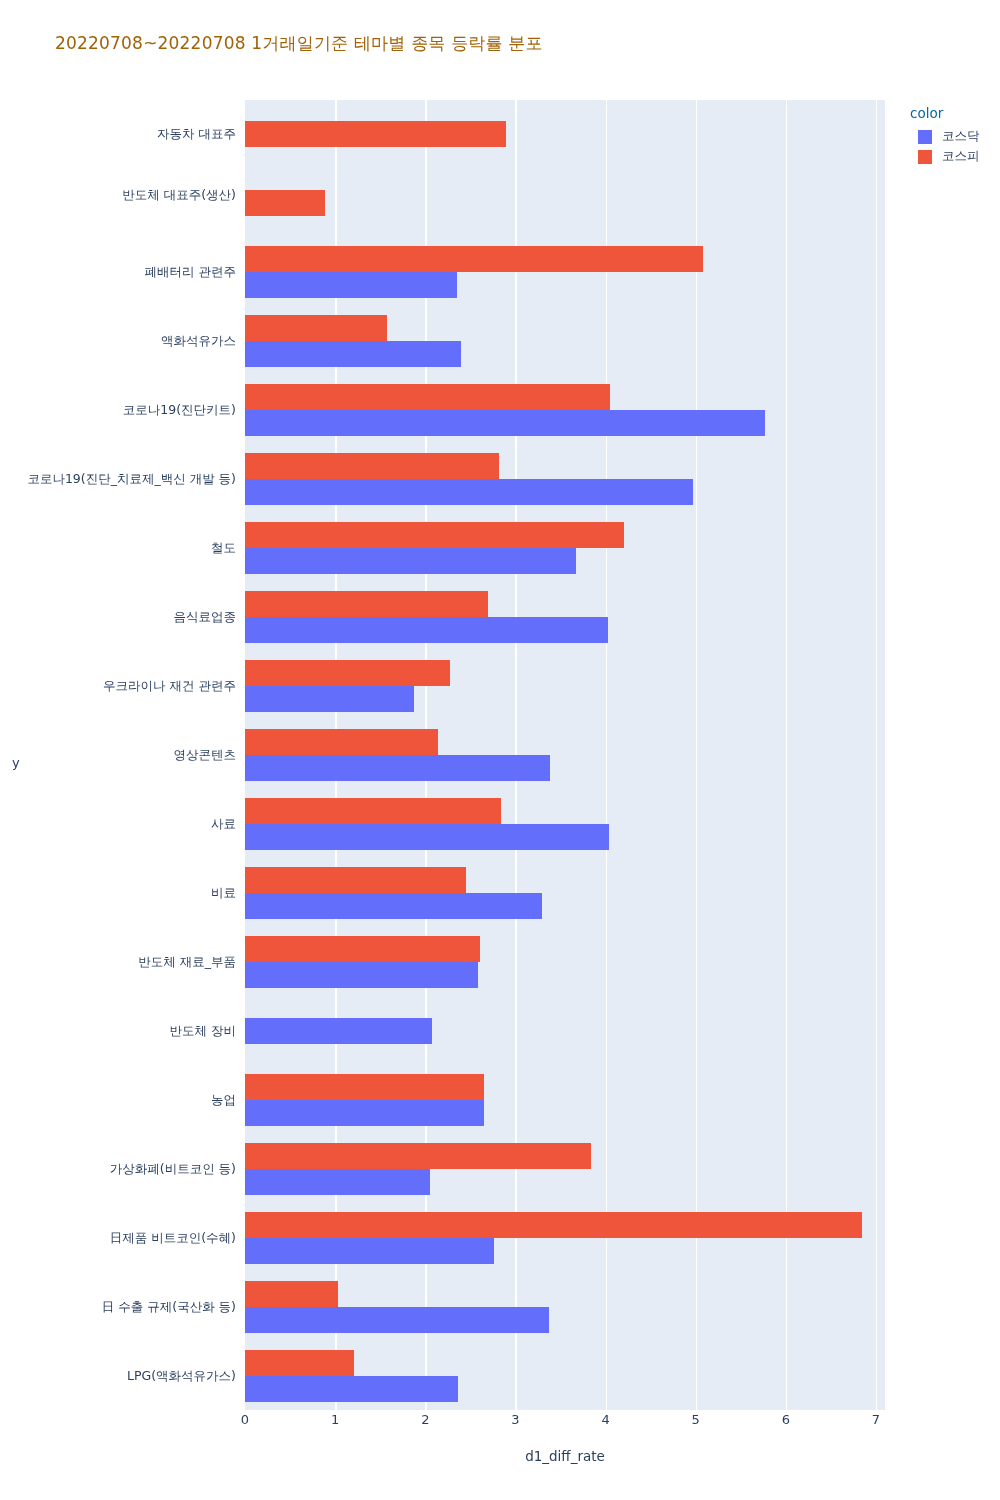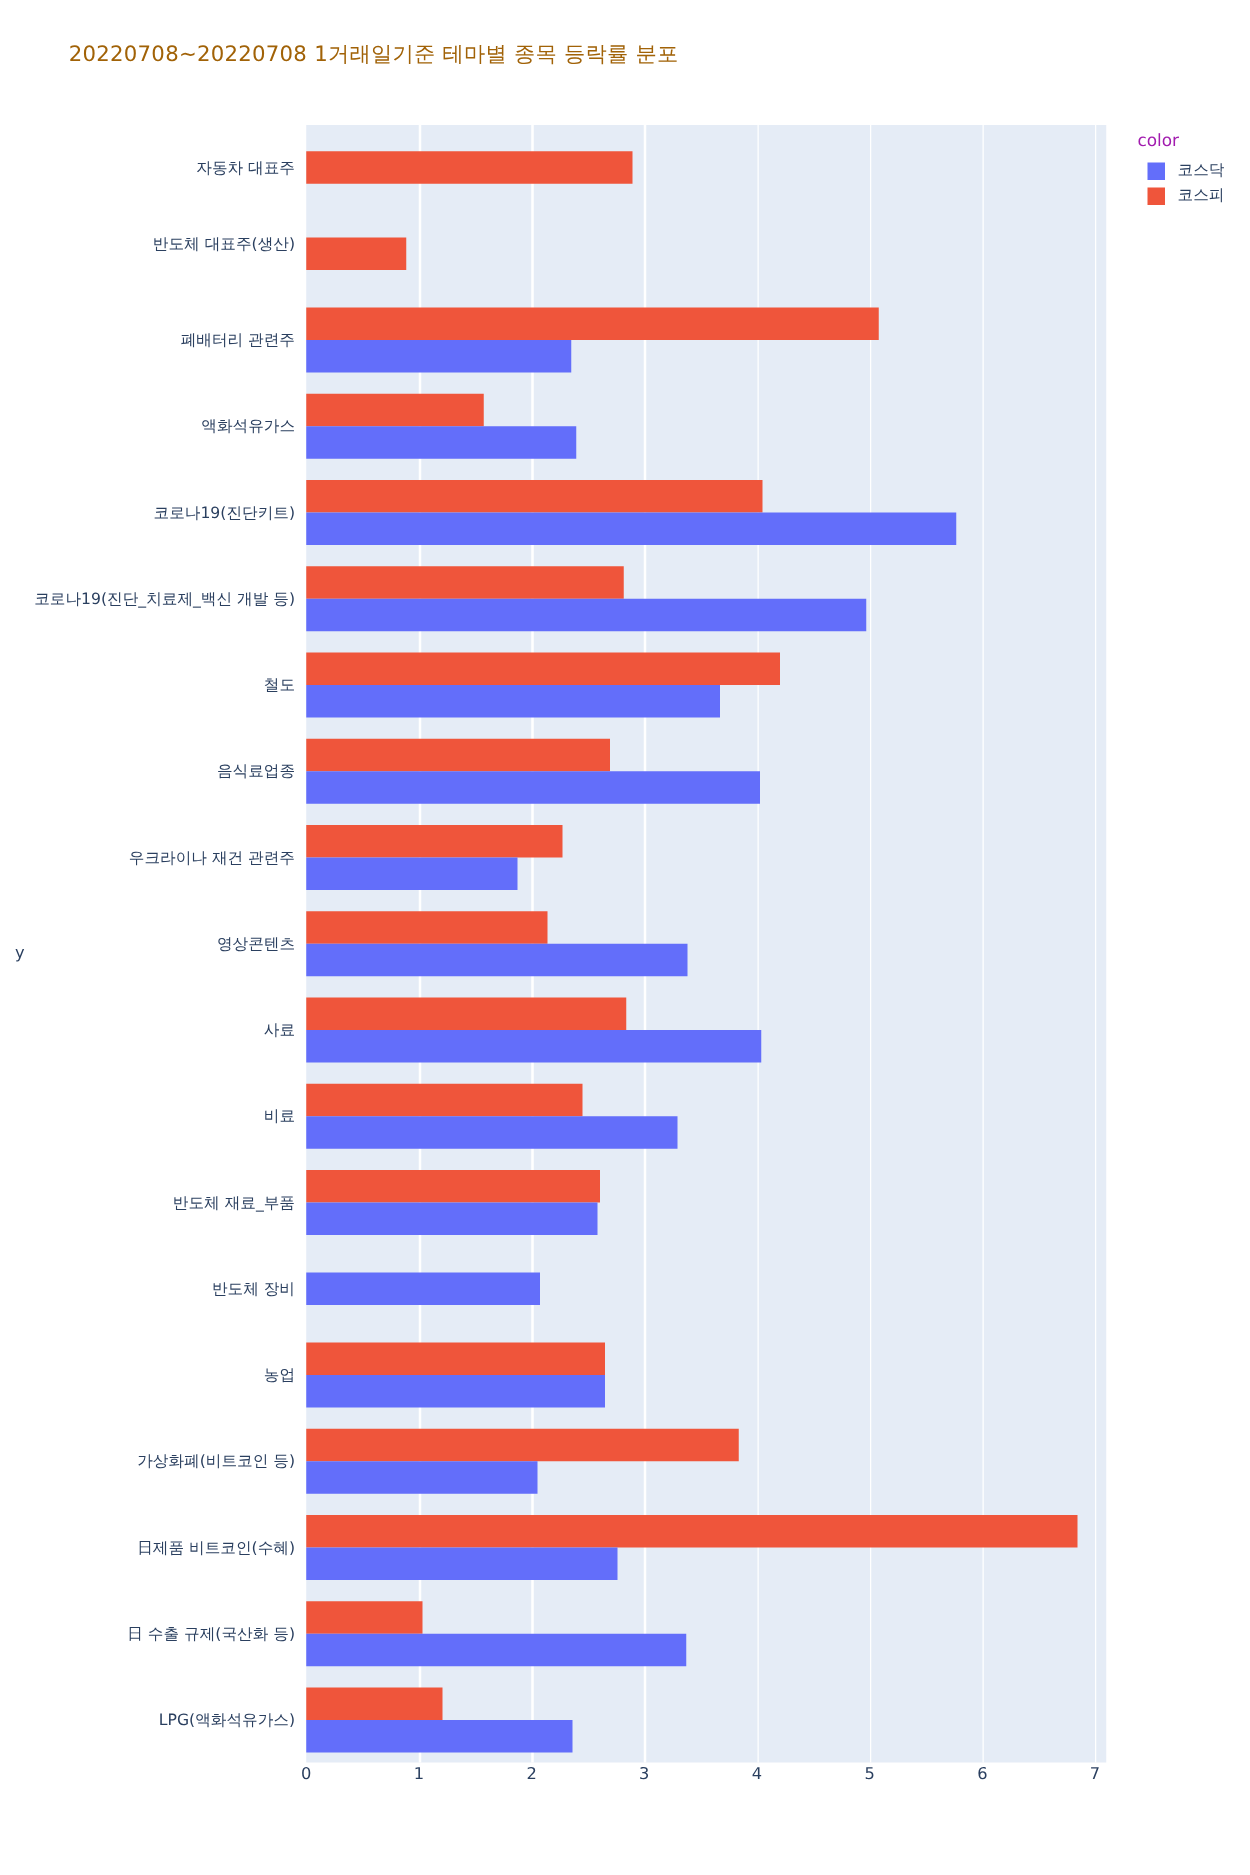--- a/index.html
+++ b/index.html
@@ -114,21 +114,21 @@
   
   .legend {
     position: absolute;
     left: 910px;
     top: 105px;
     font-size: 13px;
     color: #2a3f5f;
   }
   .legend-title {
     font-size: 13.5px;
-    color: #a21caf;
+    color: #0369a1;
     margin-bottom: 7px;
   }
   .legend-item {
     display: flex;
     align-items: center;
     margin-bottom: 3px;
     padding-left: 8px;
   }
   .legend-swatch {
     width: 14px;
@@ -218,20 +218,21 @@
       <div class="xtick" style="left: 0px;">0</div>
       <div class="xtick" style="left: 90.1408px;">1</div>
       <div class="xtick" style="left: 180.282px;">2</div>
       <div class="xtick" style="left: 270.423px;">3</div>
       <div class="xtick" style="left: 360.563px;">4</div>
       <div class="xtick" style="left: 450.704px;">5</div>
       <div class="xtick" style="left: 540.845px;">6</div>
       <div class="xtick" style="left: 630.986px;">7</div>
     </div>
 
+  <div class="x-axis-title">d1_diff_rate</div>
 
   <div class="legend">
     <div class="legend-title">color</div>
     <div id="legend-items">
         <div class="legend-item">
           <span class="legend-swatch" style="background: rgb(99, 110, 250);"></span>
           <span class="legend-label">코스닥</span>
         </div>
         <div class="legend-item">
           <span class="legend-swatch" style="background: rgb(239, 85, 59);"></span>

